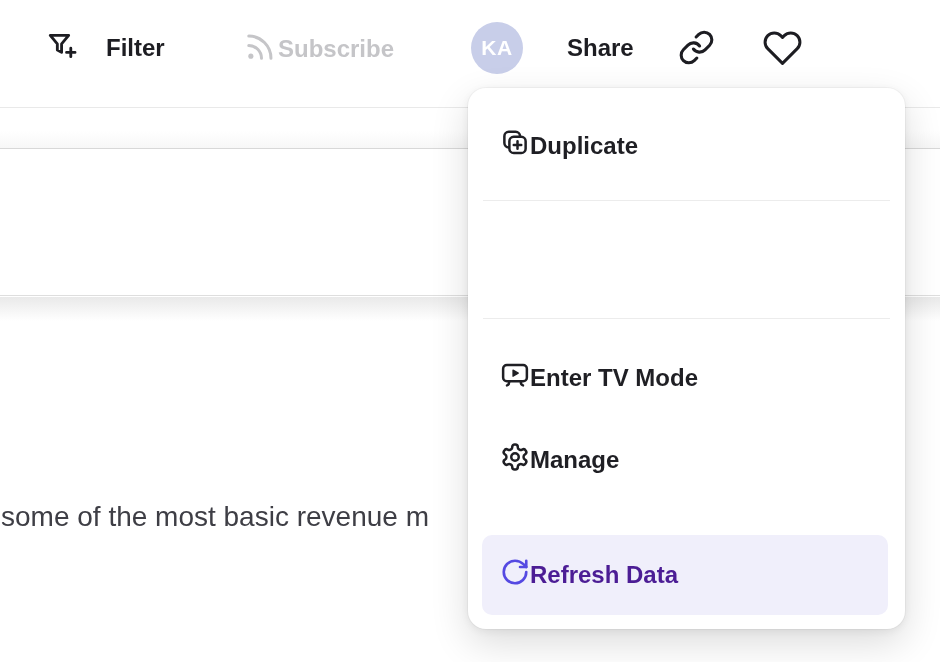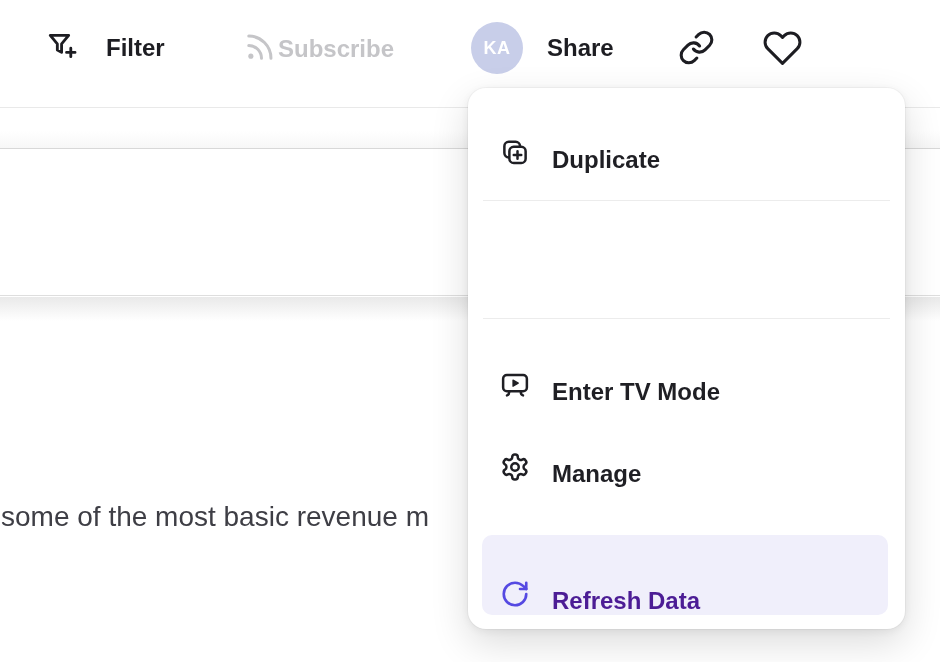--- a/index.html
+++ b/index.html
@@ -24,36 +24,36 @@
   .tb-item { position:absolute; display:flex; align-items:center; z-index:2; cursor:pointer; }
   .tb-label { font-size:24px; font-weight:600; color:#1d1d22; }
   .tb-item.disabled .tb-label { color:#c5c5c8; }
   .icon { display:block; }
 
   .filter-btn { left:46px; top:29px; gap:26px; }
   .subscribe-btn { left:242px; top:29px; }
   .avatar { left:471px; top:22px; width:52px; height:52px; border-radius:50%;
             background:#c8cee9; display:flex; align-items:center; justify-content:center;
             z-index:2; cursor:pointer;
-            font-size:18px; font-weight:600; color:#fff; letter-spacing:.5px; }
-  .share-btn { left:547px; top:34px; }
+            font-size:21px; font-weight:600; color:#fff; letter-spacing:.5px; }
+  .share-btn { left:567px; top:34px; }
   .link-btn { left:678px; top:29px; }
   .heart-btn { left:762px; top:28px; }
   .more-btn { left:845px; top:17px; width:64px; height:62px; border-radius:14px;
               background:#e7e6f8; display:flex; align-items:center; justify-content:center;
               gap:6px; z-index:2; cursor:pointer; }
   .dot { width:9px; height:9px; border-radius:50%; background:#4b42da; }
 
   
   .menu { position:absolute; left:468px; top:88px; width:437px; height:541px;
           background:#fff; border-radius:18px; z-index:10;
           box-shadow:0 0 0 1px rgba(0,0,0,.03), 0 2px 8px rgba(0,0,0,.06),
                      0 14px 38px rgba(0,0,0,.14); }
   .menu-item { position:absolute; left:16px; right:16px; height:56px;
-               display:flex; align-items:flex-end; gap:22px; padding-left:16px;
+               display:flex; align-items:center; padding-left:16px;
                font-size:24px; font-weight:600; color:#1f1f24; cursor:pointer;
                border-radius:10px; }
   .mi-duplicate { top:30px; }
   .mi-undo { top:146px; color:#cbcbcf; cursor:default; padding-right:21px; }
   .mi-undo .shortcut { margin-left:auto; font-weight:400; font-size:24px; color:#d8d8db; }
   .mi-tv { top:262px; }
   .mi-manage { top:344px; }
   .mi-refresh { top:447px; height:80px; left:14px; right:17px; padding-left:18px;
                 background:#f0effb; color:#4c1d95; }
   .divider { position:absolute; left:15px; right:15px; height:1px; background:#ececec; }

